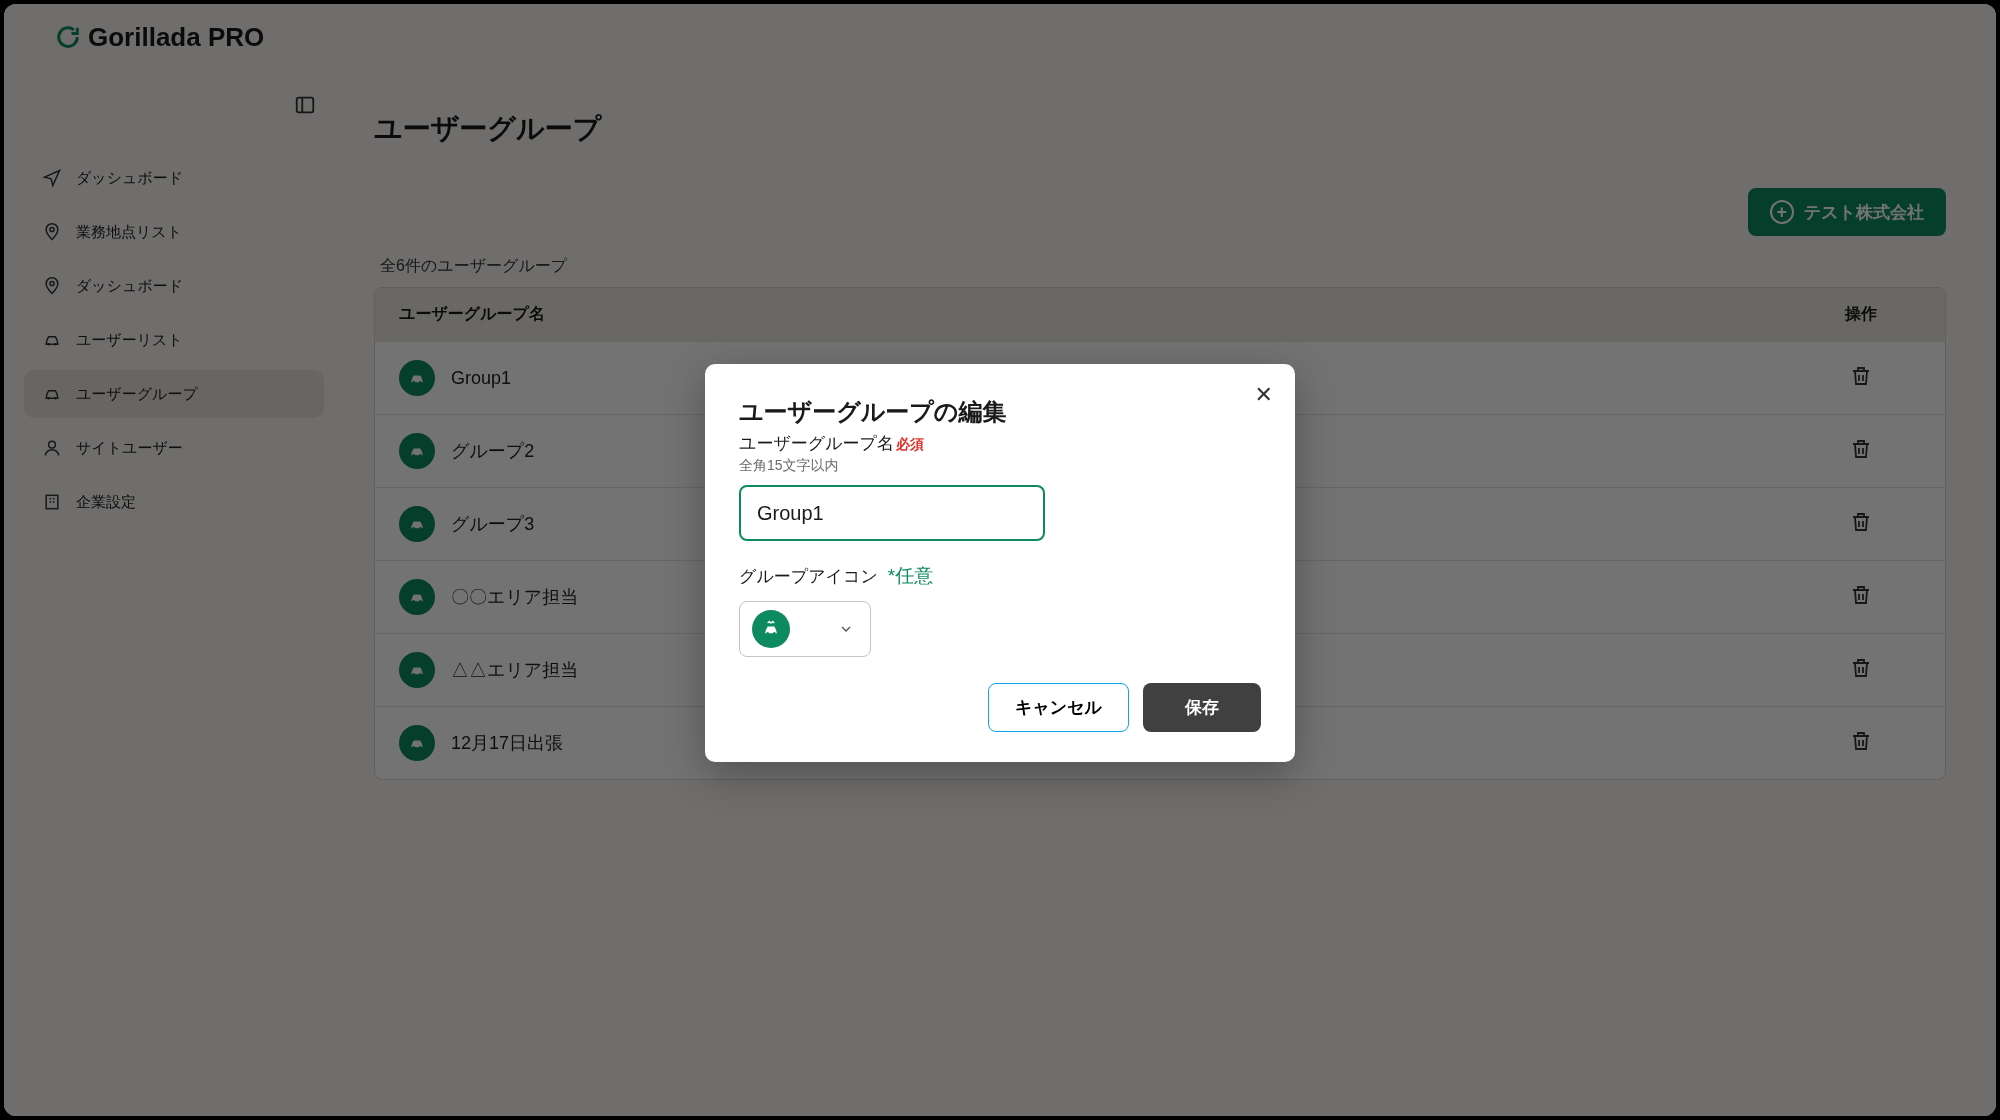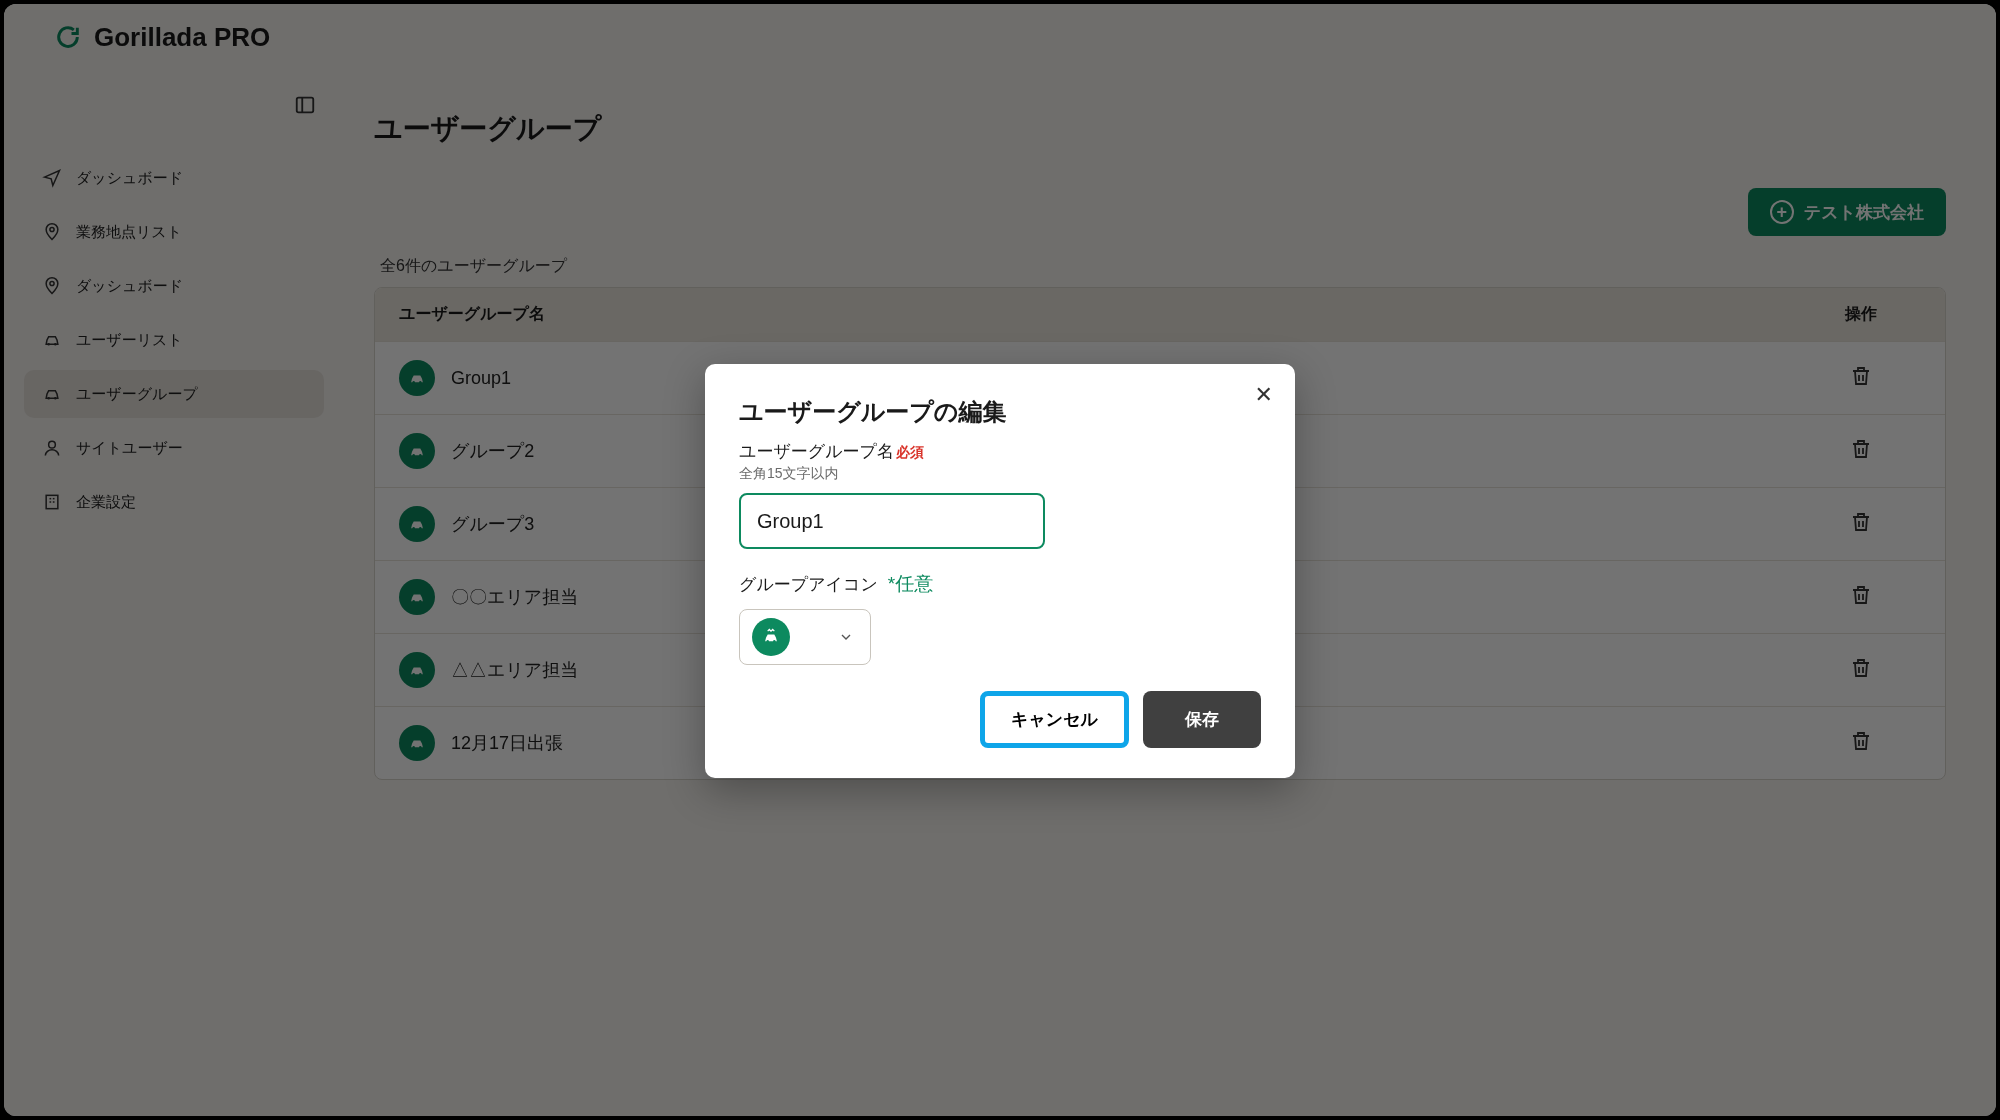--- a/index.html
+++ b/index.html
@@ -19,21 +19,21 @@
   overflow: hidden;
 }
 .header {
   height: 66px;
   display: flex;
   align-items: center;
   justify-content: space-between;
   padding: 0 30px 0 50px;
 }
 .logo {
-  display: flex; align-items: center; gap: 12px;
+  display: flex; align-items: center; gap: 6px;
   font-size: 26px; font-weight: 700; color: #1a1a1a;
 }
 .logo svg { width: 28px; height: 28px; }
 .header-right { display: flex; align-items: center; gap: 12px; }
 .company-label, .role-label { font-size: 18px; color: #1a1a1a; }
 .avatar-circle {
   width: 32px; height: 32px; border-radius: 50%;
   border: 2px solid #333; display: flex; align-items: center; justify-content: center;
 }
 .avatar-circle svg { width: 20px; height: 20px; }
@@ -101,41 +101,41 @@
 .modal {
   width: 590px; background: #fff; border-radius: 10px;
   padding: 32px 34px 30px 34px;
   box-shadow: 0 12px 40px rgba(0,0,0,0.3);
   position: relative;
 }
 .modal-close {
   position: absolute; top: 18px; right: 22px; cursor: pointer;
   font-size: 22px; color: #333; background: none; border: none;
 }
-.modal-title { font-size: 24px; font-weight: 700; color: #1a1a1a; margin-bottom: 12px; }
+.modal-title { font-size: 24px; font-weight: 700; color: #1a1a1a; margin-bottom: 4px; }
 .field-label { font-size: 17px; color: #1a1a1a; display: flex; align-items: baseline; gap: 2px; }
 .req-badge { font-size: 14px; color: #d9342b; font-weight: 600; }
 .field-hint { font-size: 14px; color: #6b6b6b; margin-top: 2px; }
 .text-input {
   width: 306px; height: 56px; margin-top: 10px;
   border: 2px solid #0d8a5f; border-radius: 8px;
   padding: 0 16px; font-size: 20px; color: #1a1a1a; outline: none;
 }
 .field2 { margin-top: 22px; }
 .optional-badge { font-size: 19px; color: #0d8a5f; margin-left: 8px; }
 .icon-select {
   margin-top: 12px; width: 132px; height: 56px;
   border: 1px solid #c9c5bd; border-radius: 8px;
   display: flex; align-items: center; justify-content: space-between;
   padding: 0 16px 0 12px; cursor: pointer;
 }
 .icon-select .group-icon { width: 38px; height: 38px; }
 .modal-actions { display: flex; justify-content: flex-end; gap: 14px; margin-top: 26px; }
 .btn-cancel {
-  padding: 12px 26px; border: 5px solid #0ea5e9; background: #fff;
+  padding: 12px 26px; border: 1px solid #0ea5e9; background: #fff;
   border-radius: 8px; font-size: 17px; font-weight: 600; cursor: pointer;
 }
 .btn-save {
   padding: 12px 42px; border: none; background: #404040; color: #fff;
   border-radius: 8px; font-size: 17px; font-weight: 700; cursor: pointer;
 }
 .chev-down { width: 16px; height: 16px; }
 </style>
 </head>
 <body>

